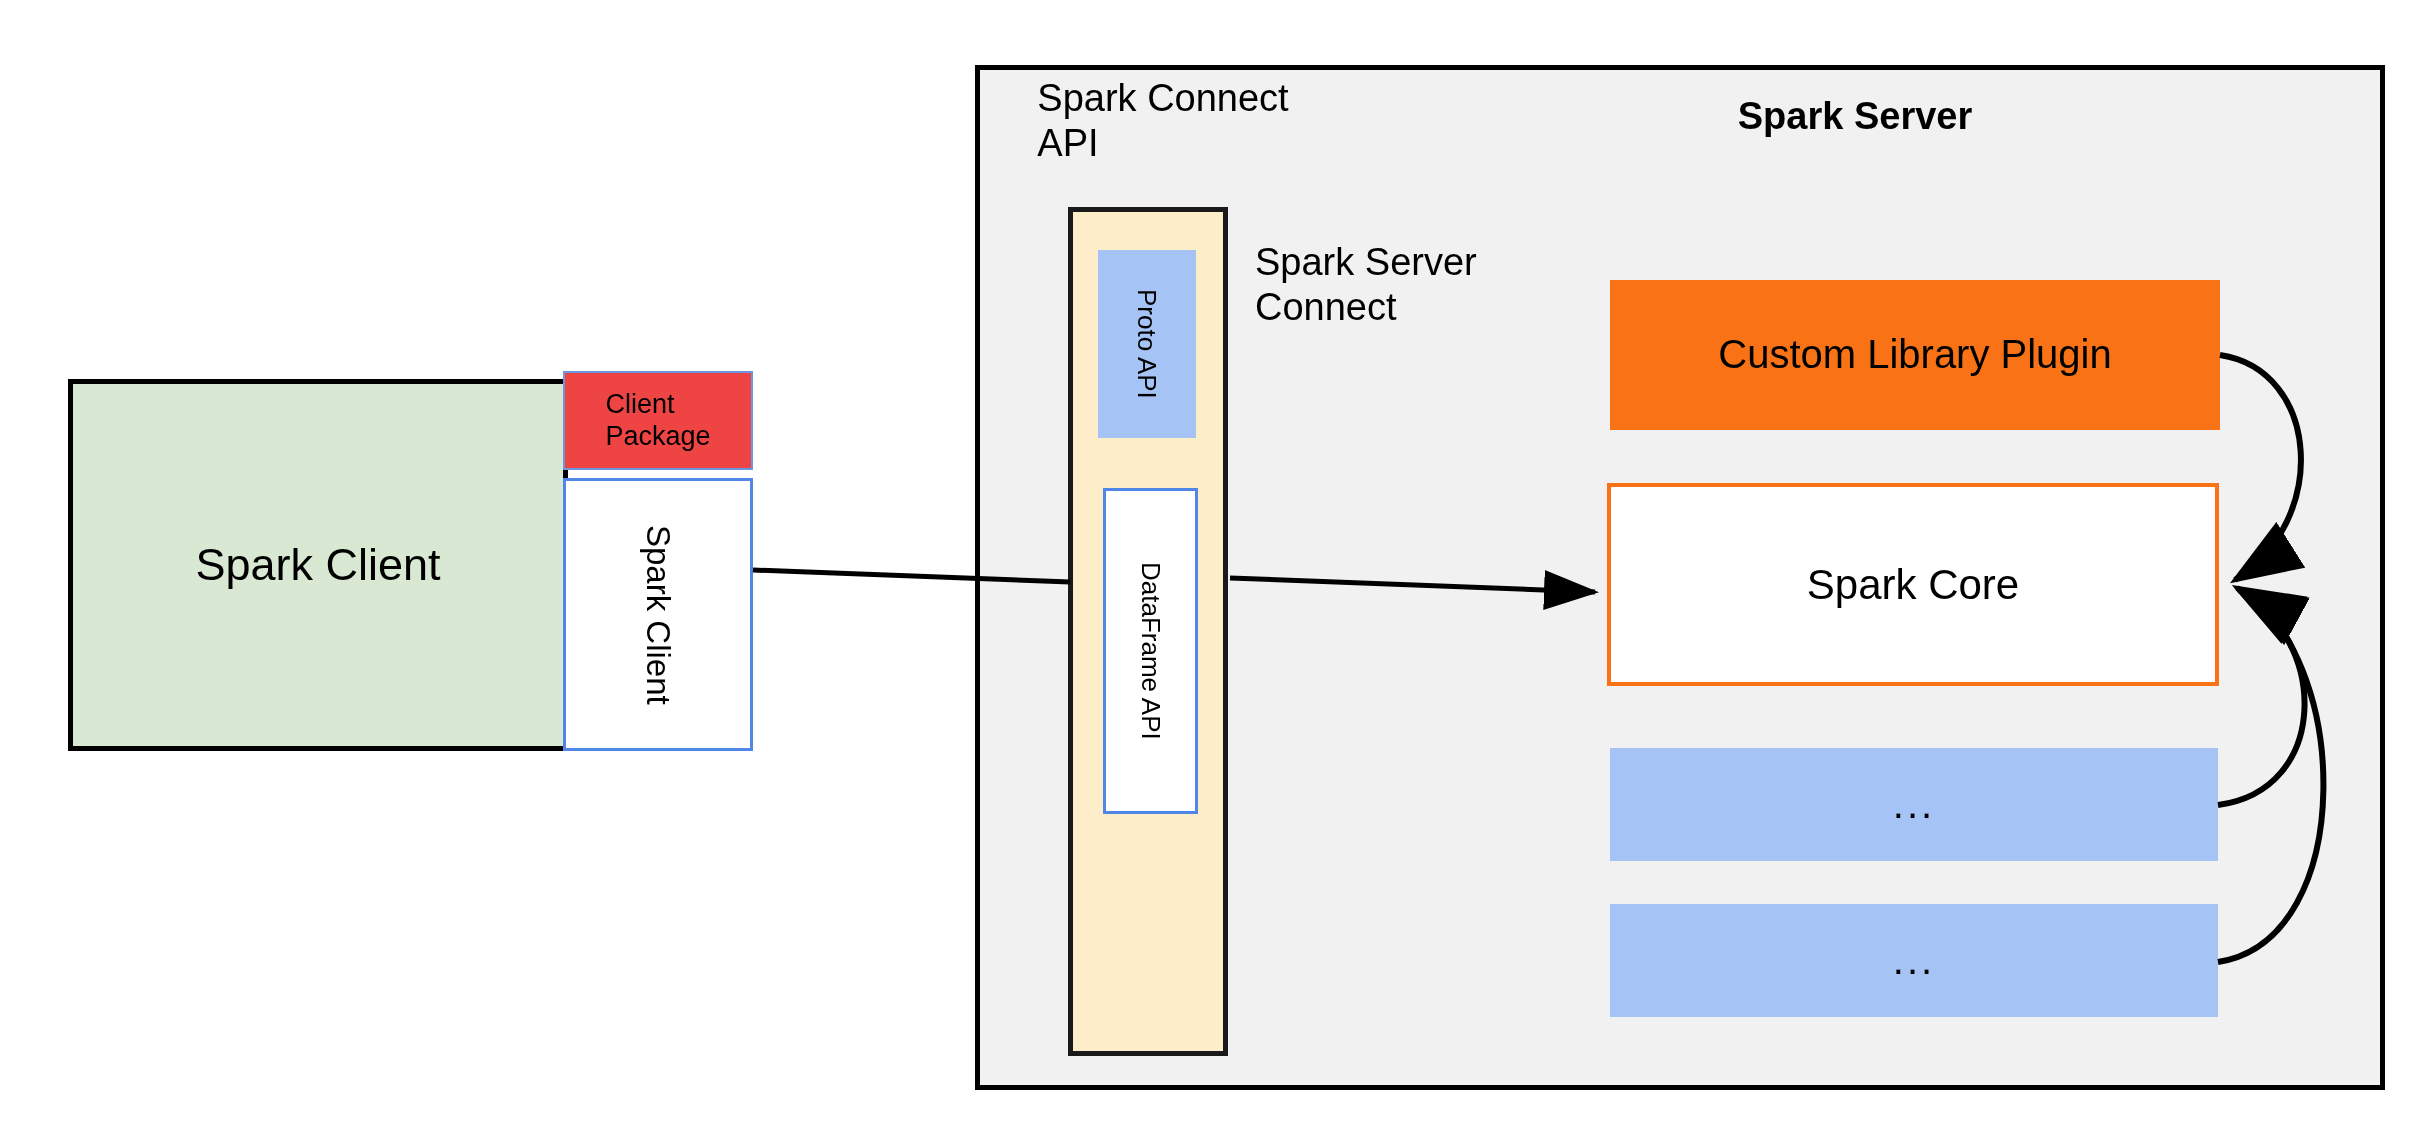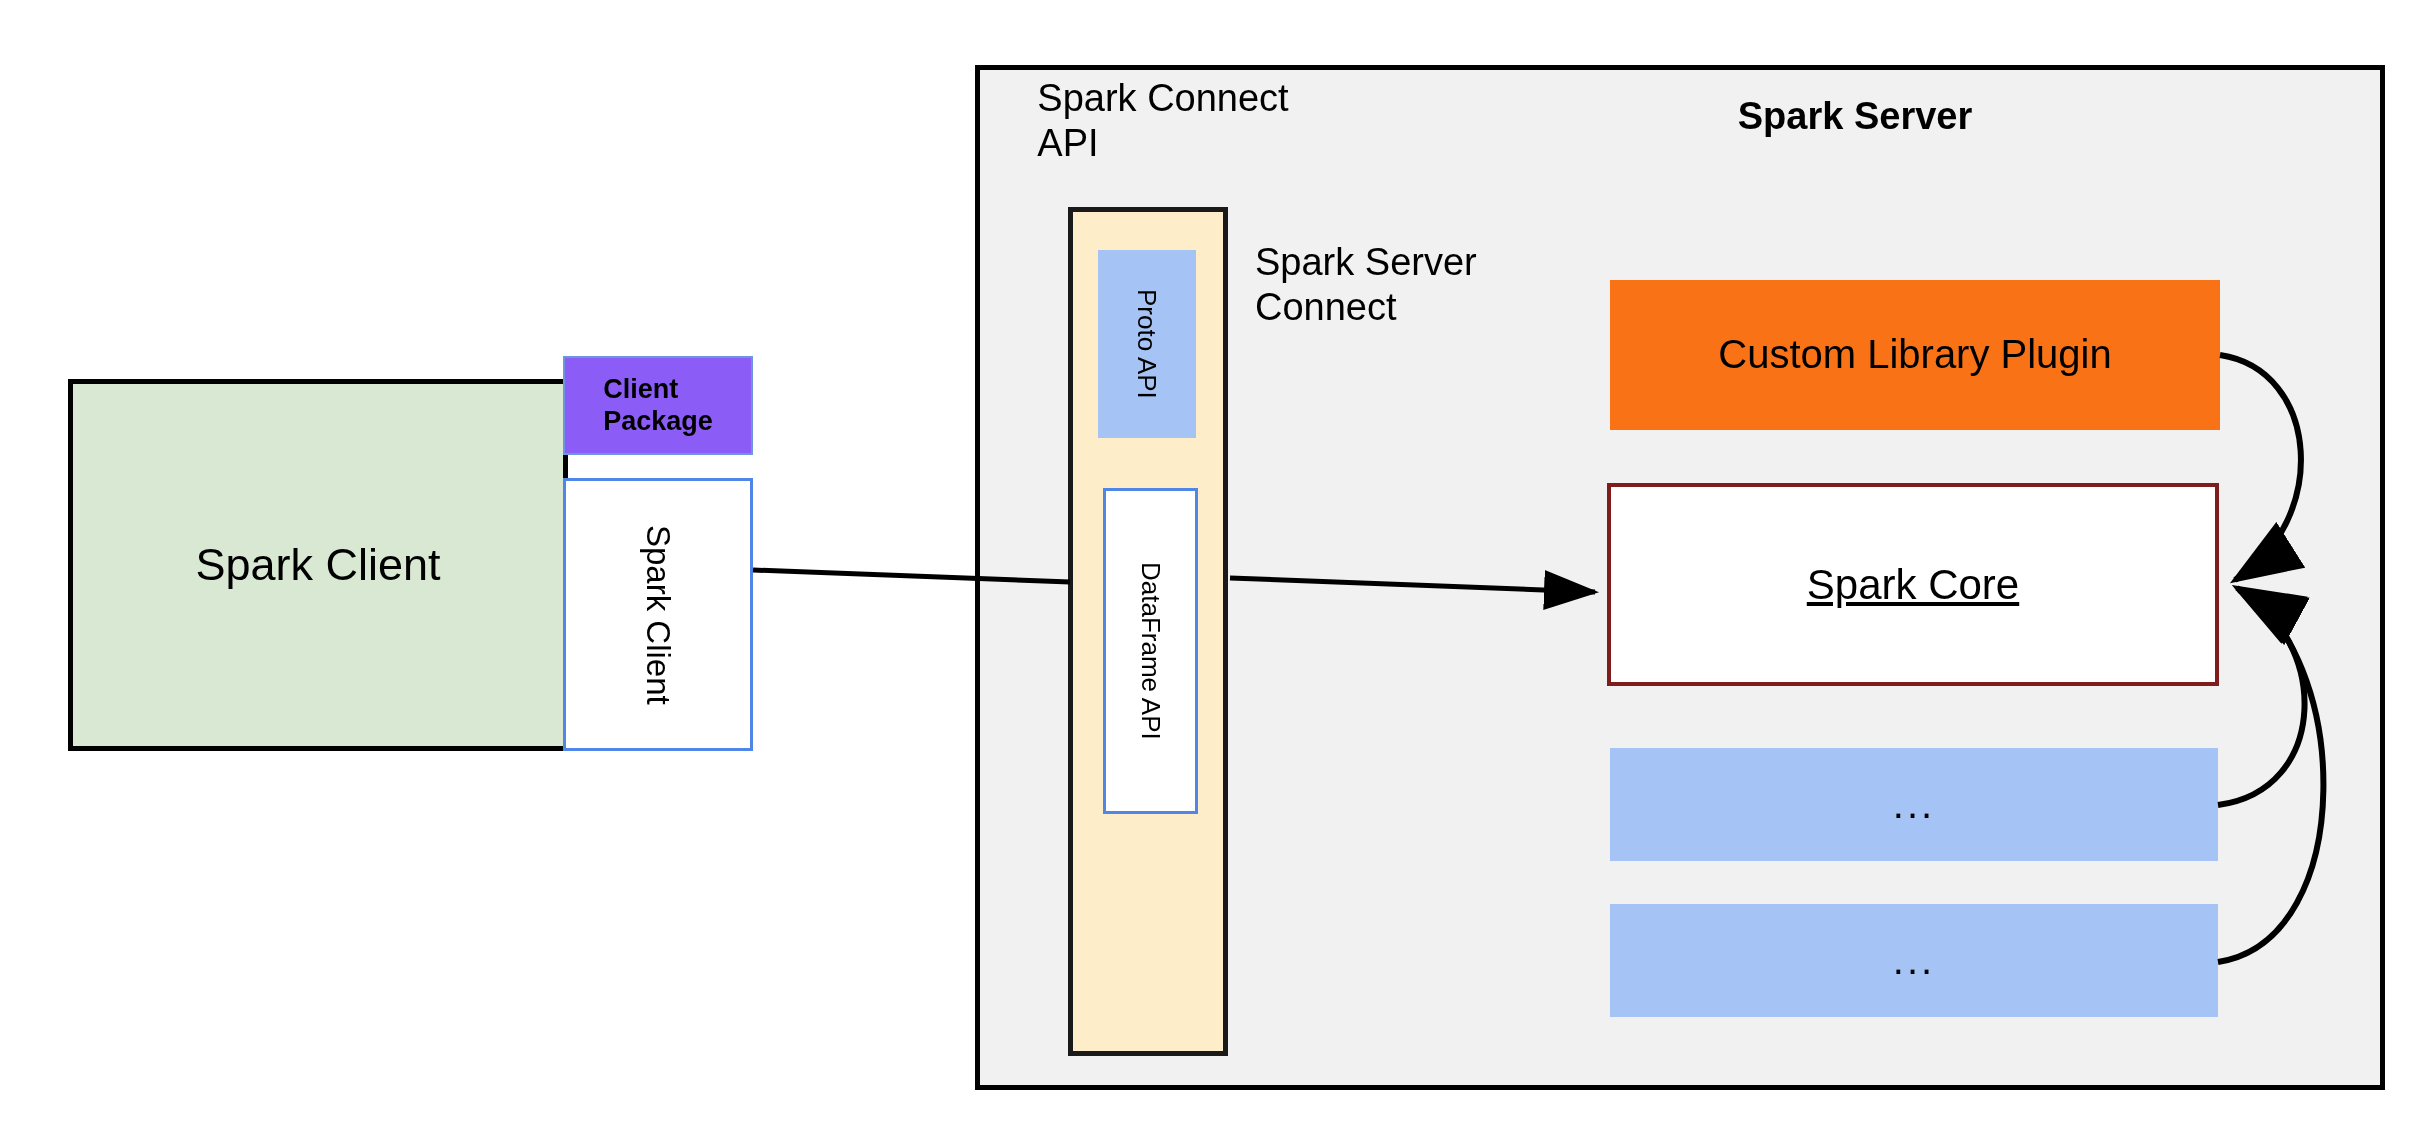--- a/index.html
+++ b/index.html
@@ -39,28 +39,27 @@
     background: #d9e8d2;
     border: 5px solid #000000;
     font-size: 45px;
     z-index: 2;
   }
   #client-app .label { padding: 0 10px; }
 
   
   #client-package {
     left: 563px;
-    top: 356px;
+    top: 371px;
     width: 190px;
     height: 99px;
-    background: #8b5cf6;
+    background: #ef4444;
     border: 2px solid #6c97e0;
     font-size: 27px;
     z-index: 4;
-    font-weight: bold;
   }
 
   
   #spark-client {
     left: 563px;
     top: 478px;
     width: 190px;
     height: 273px;
     background: #ffffff;
     border: 3px solid #4f86e8;
@@ -167,24 +166,23 @@
     background: #f97316;
     font-size: 40px;
     z-index: 4;
   }
   #spark-core {
     left: 1607px;
     top: 483px;
     width: 612px;
     height: 203px;
     background: #ffffff;
-    border: 4px solid #7f1d1d;
+    border: 4px solid #f97316;
     font-size: 42px;
     z-index: 4;
-    text-decoration: underline;
   }
   #ellipsis-1 {
     left: 1610px;
     top: 748px;
     width: 608px;
     height: 113px;
     background: #a6c3f5;
     font-size: 40px;
     letter-spacing: 3px;
     z-index: 4;

